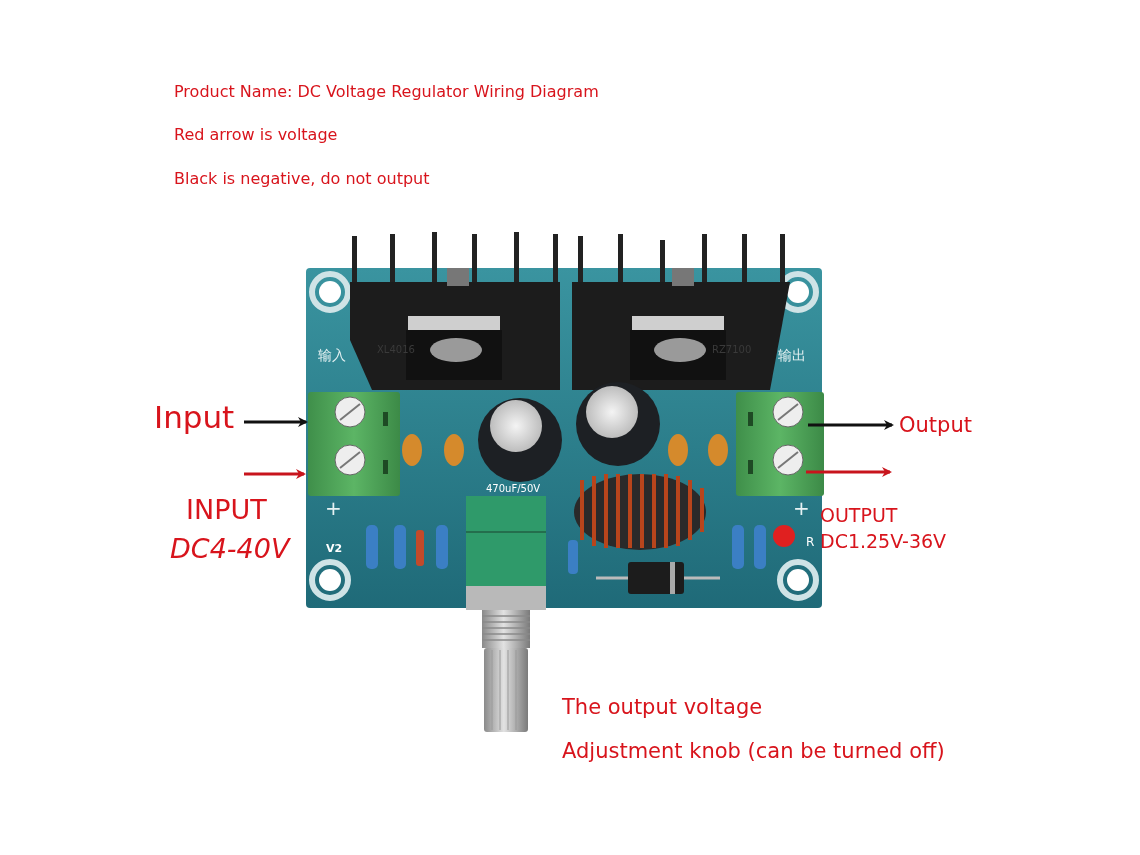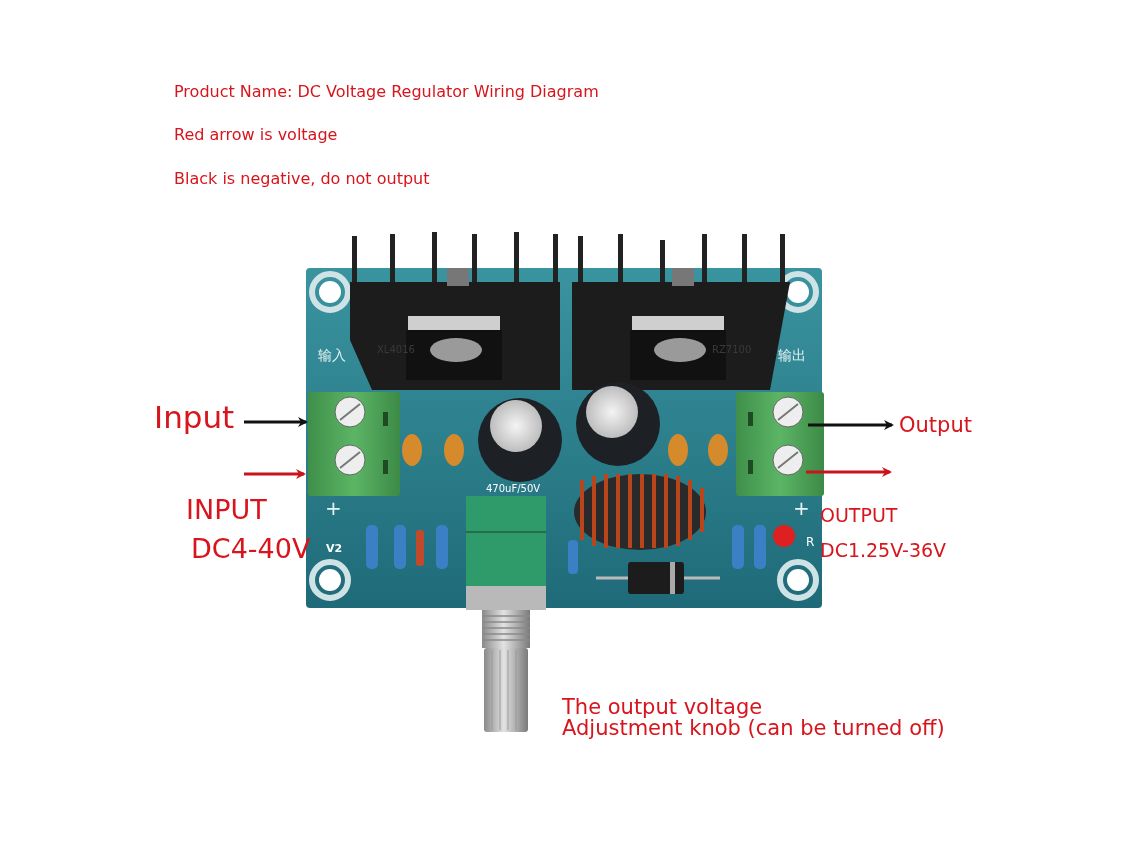--- a/index.html
+++ b/index.html
@@ -189,18 +189,18 @@
   </g>
 
   <line x1="244" y1="422" x2="306" y2="422" stroke="#111" stroke-width="3" marker-end="url(#arrBlack)"></line>
   <line x1="244" y1="474" x2="304" y2="474" stroke="#c8141c" stroke-width="3" marker-end="url(#arrRed)"></line>
   <line x1="808" y1="425" x2="892" y2="425" stroke="#111" stroke-width="3" marker-end="url(#arrBlack)"></line>
   <line x1="806" y1="472" x2="890" y2="472" stroke="#c8141c" stroke-width="3" marker-end="url(#arrRed)"></line>
 </svg>
 
 <div class="red-text big" style="left:154px; top:399px;">Input</div>
 <div class="red-text mid" style="left:186px; top:494px;">INPUT</div>
-<div class="red-text mid" style="left:191px; top:533px;">DC4-40V</div>
+<div class="red-text mid" style="left:170px; top:533px;font-style:italic;">DC4-40V</div>
 <div class="red-text sm" style="left:899px; top:413px;">Output</div>
 <div class="red-text" style="left:820px; top:504px; font-size:19px;">OUTPUT</div>
-<div class="red-text" style="left:820px; top:530px; font-size:19px;margin-top:9px;">DC1.25V-36V</div>
+<div class="red-text" style="left:820px; top:530px; font-size:19px;">DC1.25V-36V</div>
 <div class="red-text sm" style="left:562px; top:659px;margin-top:36px;">The output voltage</div>
-<div class="red-text sm" style="left:562px; top:716px;">Adjustment knob (can be turned off)</div>
+<div class="red-text sm" style="left:562px; top:739px;">Adjustment knob (can be turned off)</div>
 
 </body></html>

